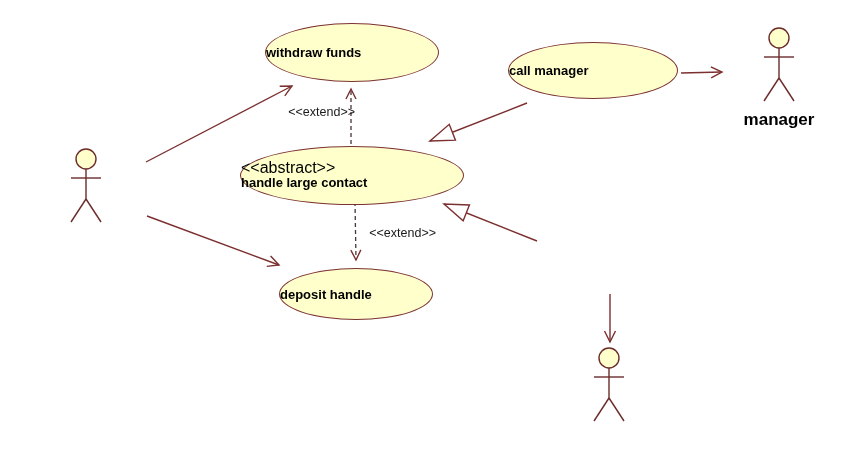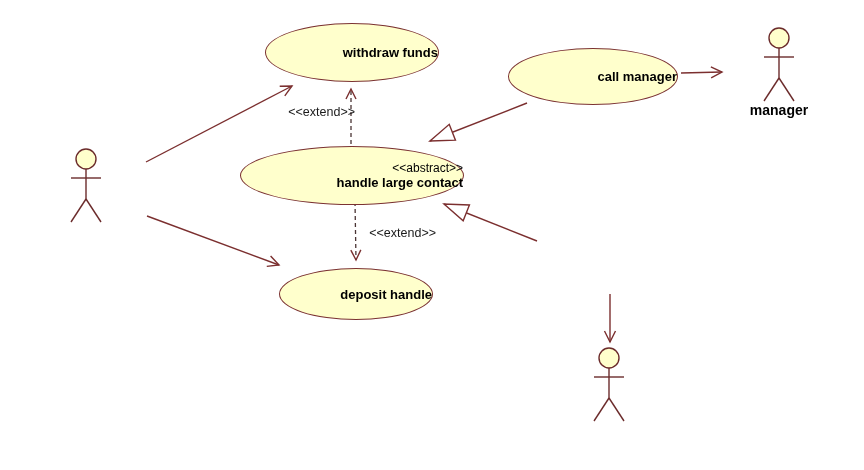--- a/index.html
+++ b/index.html
@@ -4,30 +4,30 @@
 <style>
   html,body { margin:0; padding:0; background:#ffffff; }
   body { width:864px; height:470px; font-family:"Liberation Sans", sans-serif; }
   .canvas { position:relative; width:864px; height:470px; overflow:hidden; background:#ffffff; }
 
   svg.connector-layer { position:absolute; left:0; top:0; width:864px; height:470px; }
 
   .usecase {
     position:absolute; box-sizing:border-box;
     background:#ffffcc; border:1.5px solid #7b3232; border-radius:50%;
-    display:flex; flex-direction:column; align-items:flex-end; justify-content:center;
+    display:flex; flex-direction:column; align-items:flex-start; justify-content:center;
     text-align:center; color:#000;
   }
   .usecase .name { font-weight:bold; font-size:13px; line-height:15px; white-space:nowrap; }
-  .usecase .stereotype { font-size:12px; line-height:14px; white-space:nowrap; }
+  .usecase .stereotype { font-size:16px; line-height:14px; white-space:nowrap; }
 
   .actor { position:absolute; }
   .actor-label {
-    position:absolute; font-weight:bold; font-size:14px; color:#000;
-    text-align:center; white-space:nowrap;
+    position:absolute; font-weight:bold; font-size:17px; color:#000;
+    text-align:center; white-space:nowrap;margin-top:8px;
   }
 
   .ext-label {
     position:absolute; font-size:12.5px; color:#1a1a1a;
     white-space:nowrap; text-align:right;
   }
 </style>
 </head>
 <body>
 
@@ -55,21 +55,21 @@
     <line x1="355" y1="202" x2="356" y2="260" stroke="#4a3434" stroke-width="1.3" stroke-dasharray="4,3" marker-end="url(#vopenDark)"></line>
 
     <line x1="527" y1="103" x2="430" y2="141" stroke="#7b2f2f" stroke-width="1.4" marker-end="url(#genTriangle)"></line>
     <line x1="537" y1="241" x2="444" y2="204" stroke="#7b2f2f" stroke-width="1.4" marker-end="url(#genTriangle)"></line>
   </svg>
 
   <div class="usecase" style="left:265px; top:23px; width:174px; height:59px;">
     <span class="name">withdraw funds</span>
   </div>
 
-  <div class="usecase" style="left:508px; top:48px; width:170px; height:57px;">
+  <div class="usecase" style="left:508px; top:42px; width:170px; height:57px;">
     <span class="name">call manager</span>
   </div>
 
   <div class="usecase" style="left:240px; top:146px; width:224px; height:59px;">
     <span class="stereotype">&lt;&lt;abstract&gt;&gt;</span>
     <span class="name">handle large contact</span>
   </div>
 
   <div class="usecase" style="left:279px; top:268px; width:154px; height:52px;">
     <span class="name">deposit handle</span>

